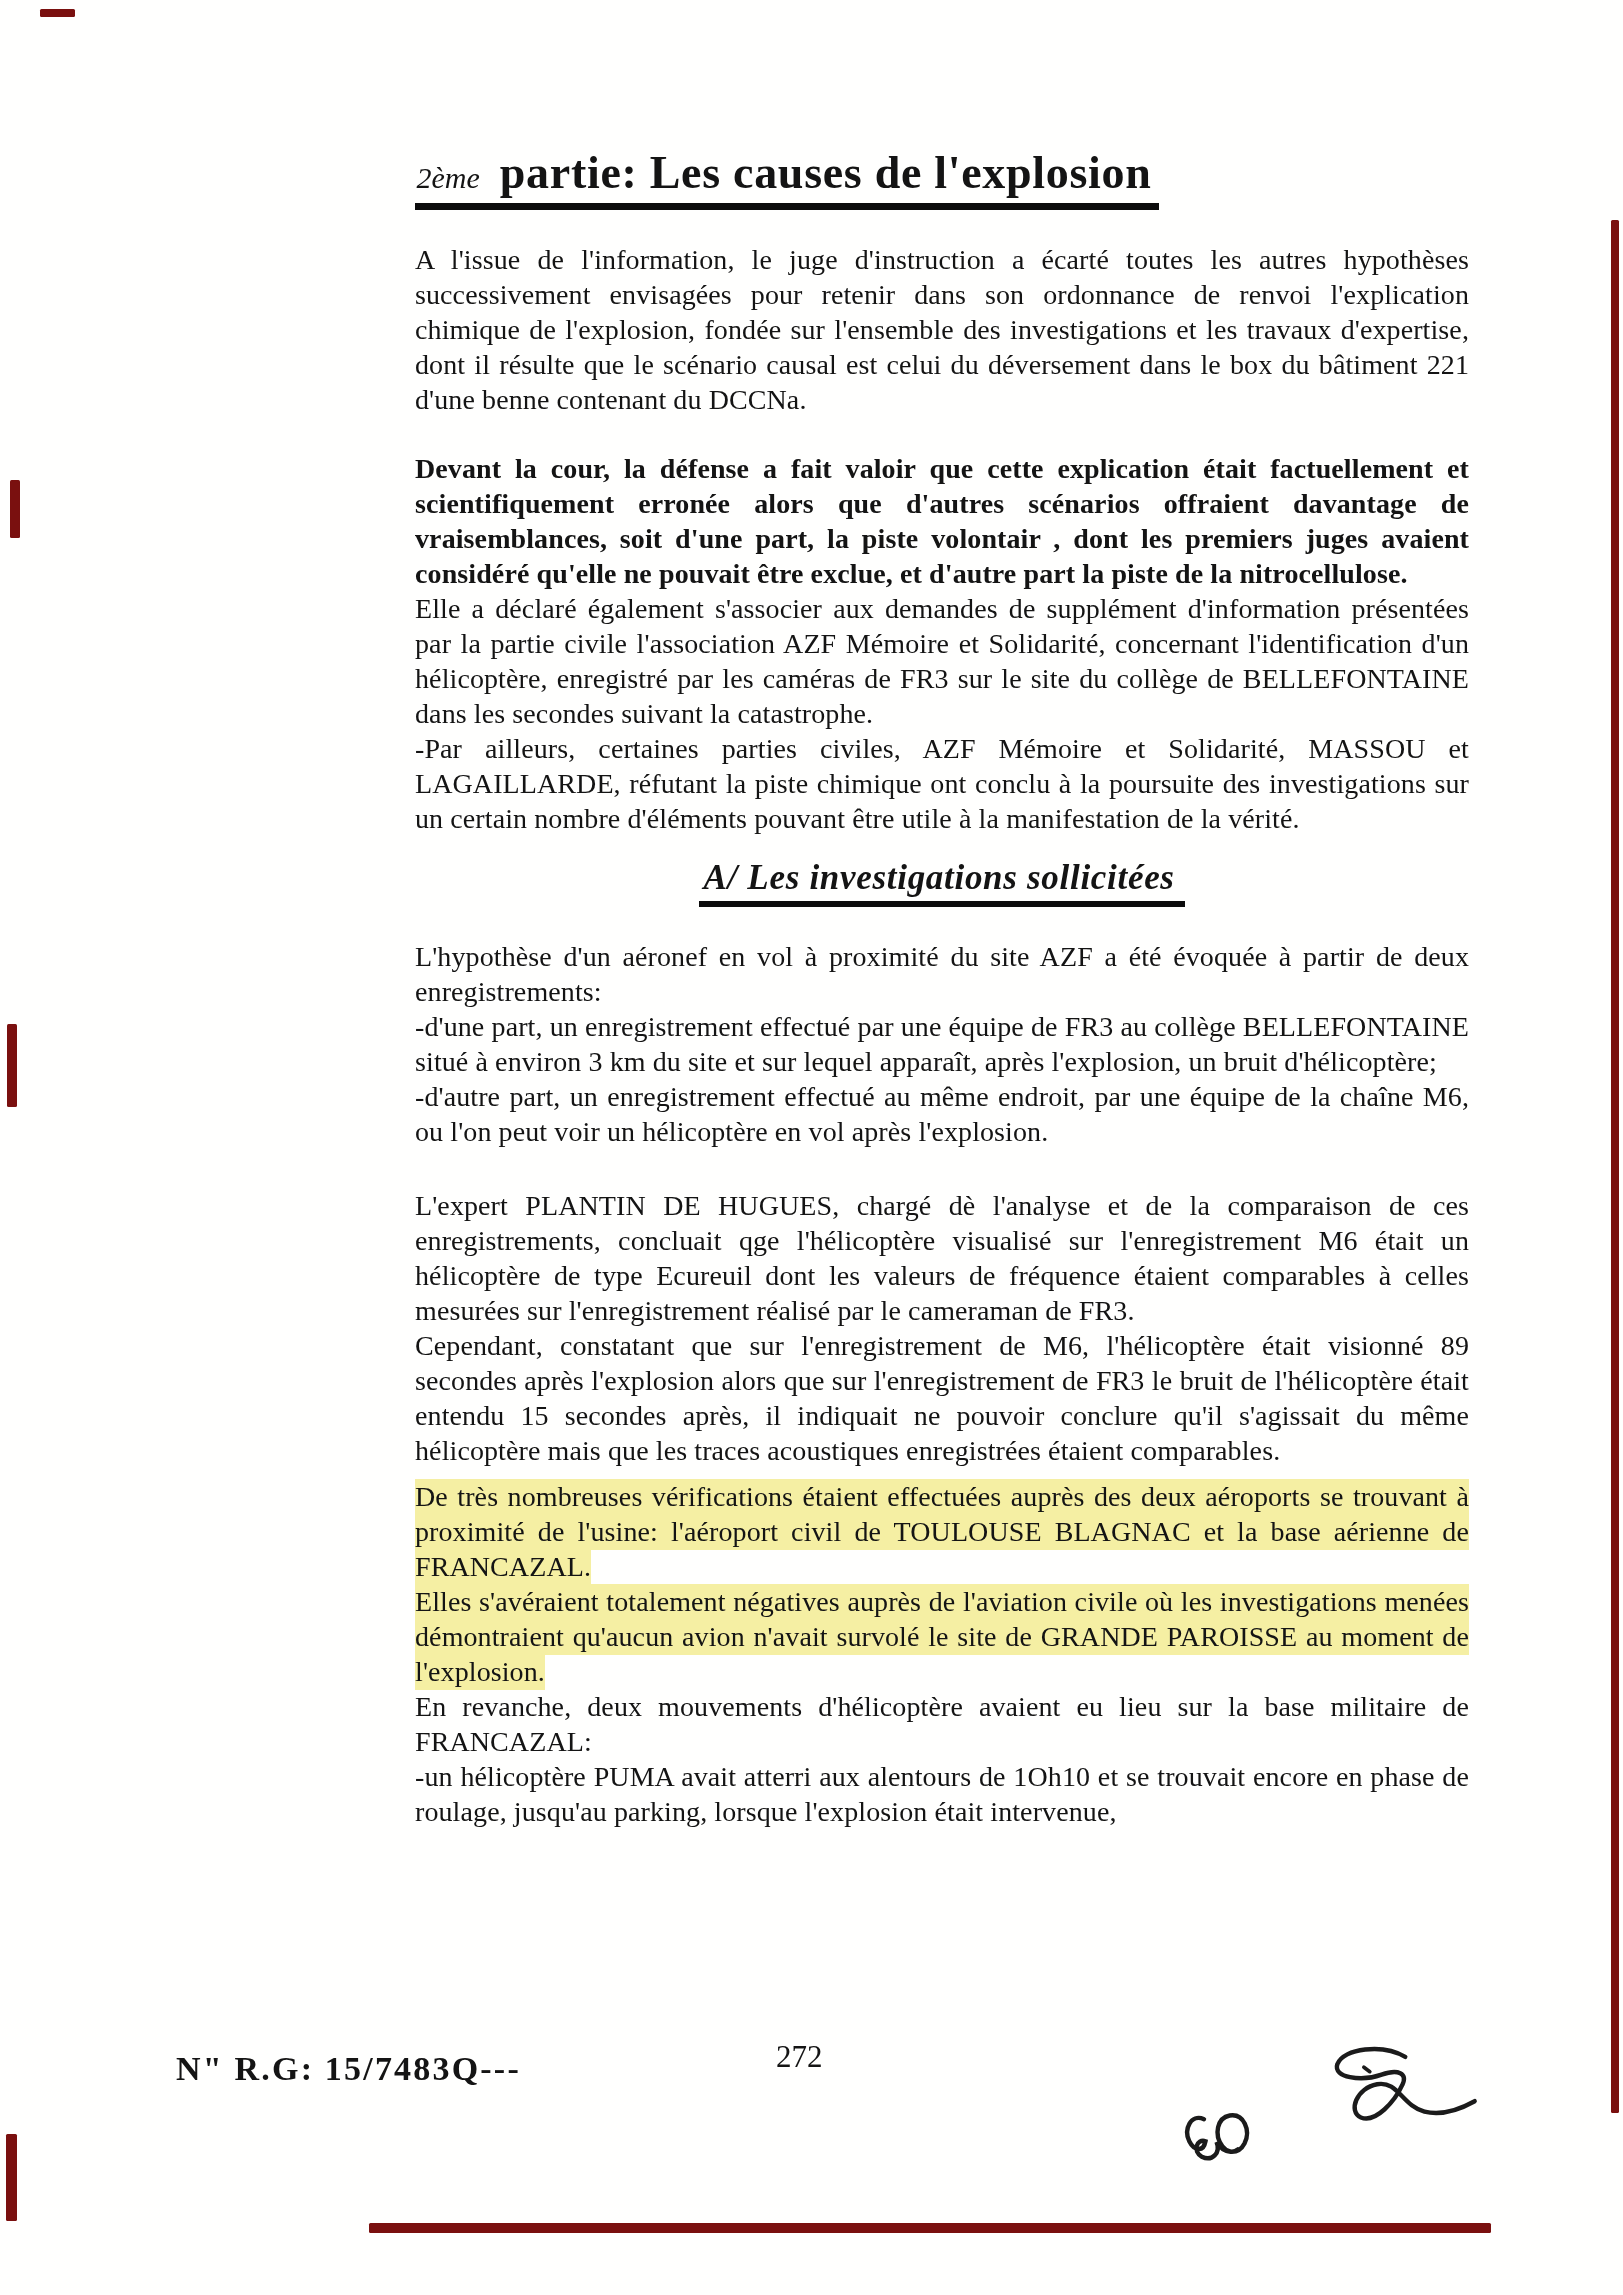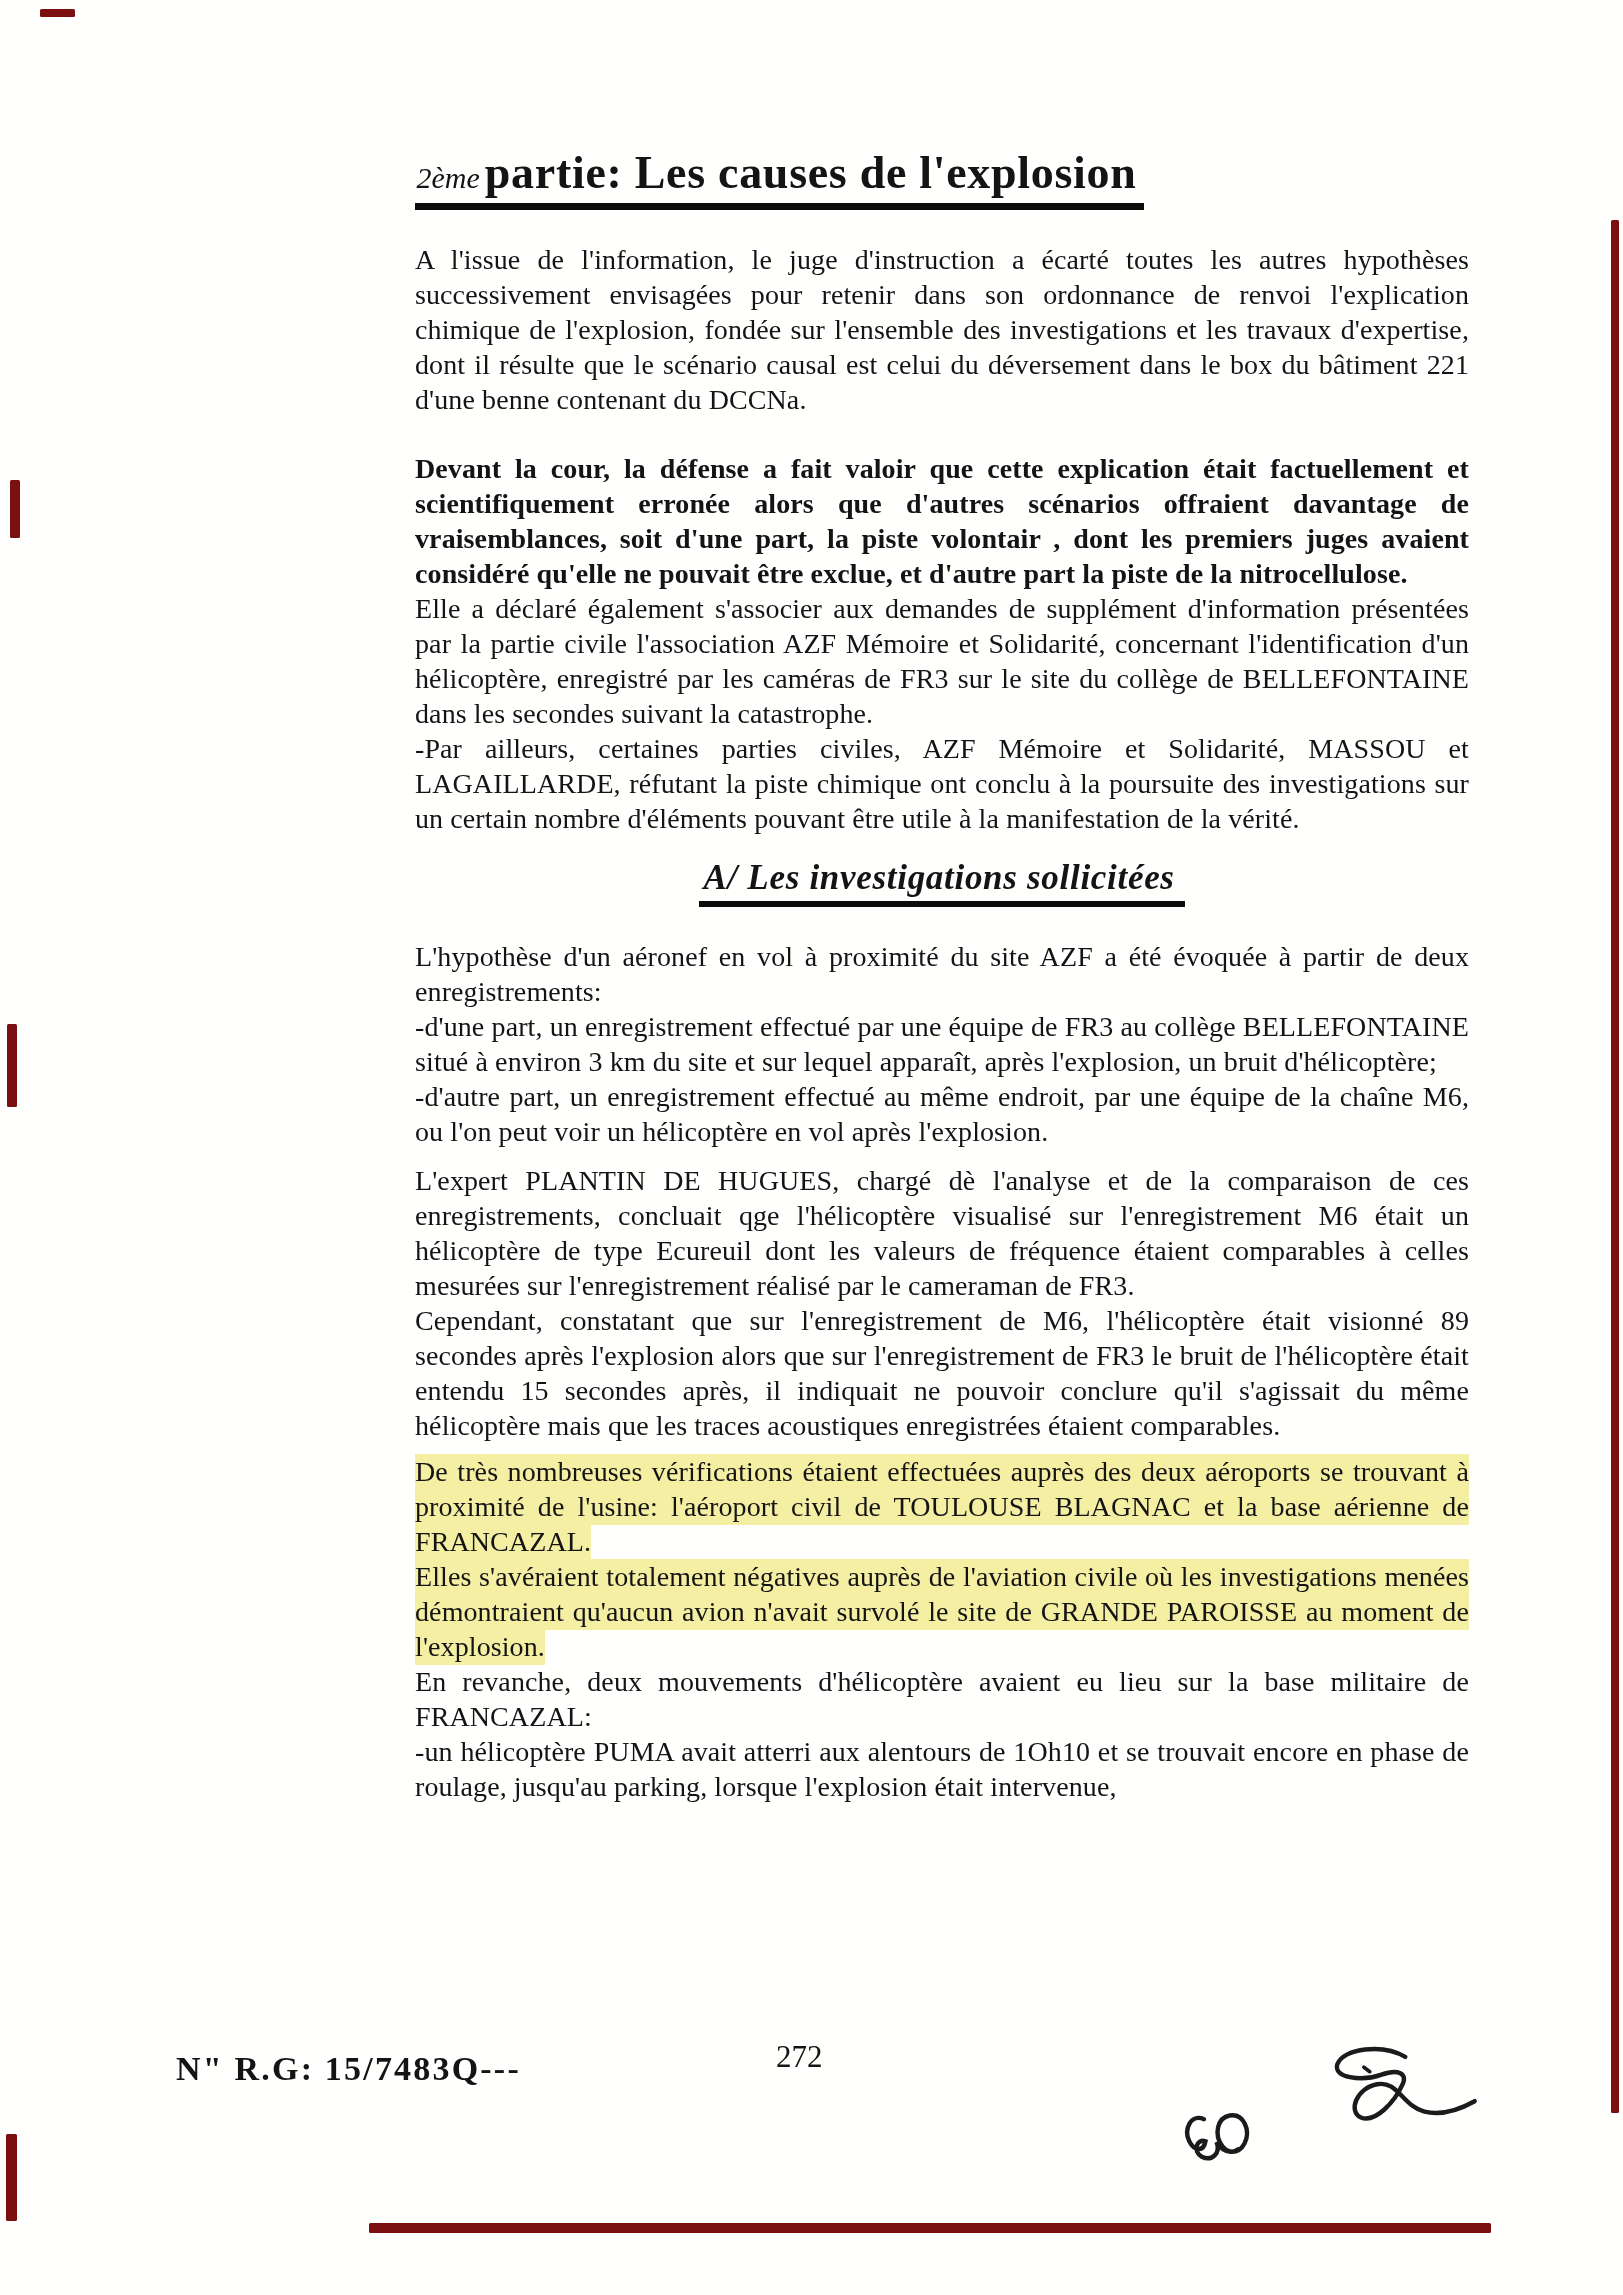--- a/index.html
+++ b/index.html
@@ -18,30 +18,30 @@
     top:146px;
     width:1054px;
   }
   .doc-title{margin:0 0 32px 0;white-space:nowrap;}
   .title-underline{
     display:inline-block;
     border-bottom:7.4px solid #0c0c0c;
     padding:0 7.4px 3.7px 1.5px;
   }
   .title-prefix{font-size:30px;font-weight:normal;font-style:italic;}
-  .title-main{font-size:46px;font-weight:bold;letter-spacing:0.7px;margin-left:5px;}
+  .title-main{font-size:46px;font-weight:bold;letter-spacing:0.7px;margin-left:20px;}
   p.body-par{
     margin:0;
     font-size:28px;
     line-height:35px;
     text-align:justify;
     letter-spacing:0.1px;
   }
   p.gap-lg{margin-top:34px;font-weight:bold;}
-  p.gap-md{margin-top:14px;}
+  p.gap-md{margin-top:39px;}
   p.gap-sm{margin-top:11.8px;}
   .section-heading-wrap{text-align:center;margin:22px 0 32px 0;}
   .section-heading{
     display:inline-block;
     font-size:35px;
     font-weight:bold;
     font-style:italic;
     border-bottom:6.6px solid #0c0c0c;
     padding:0 10.3px 3px 4.4px;
     letter-spacing:0.7px;

